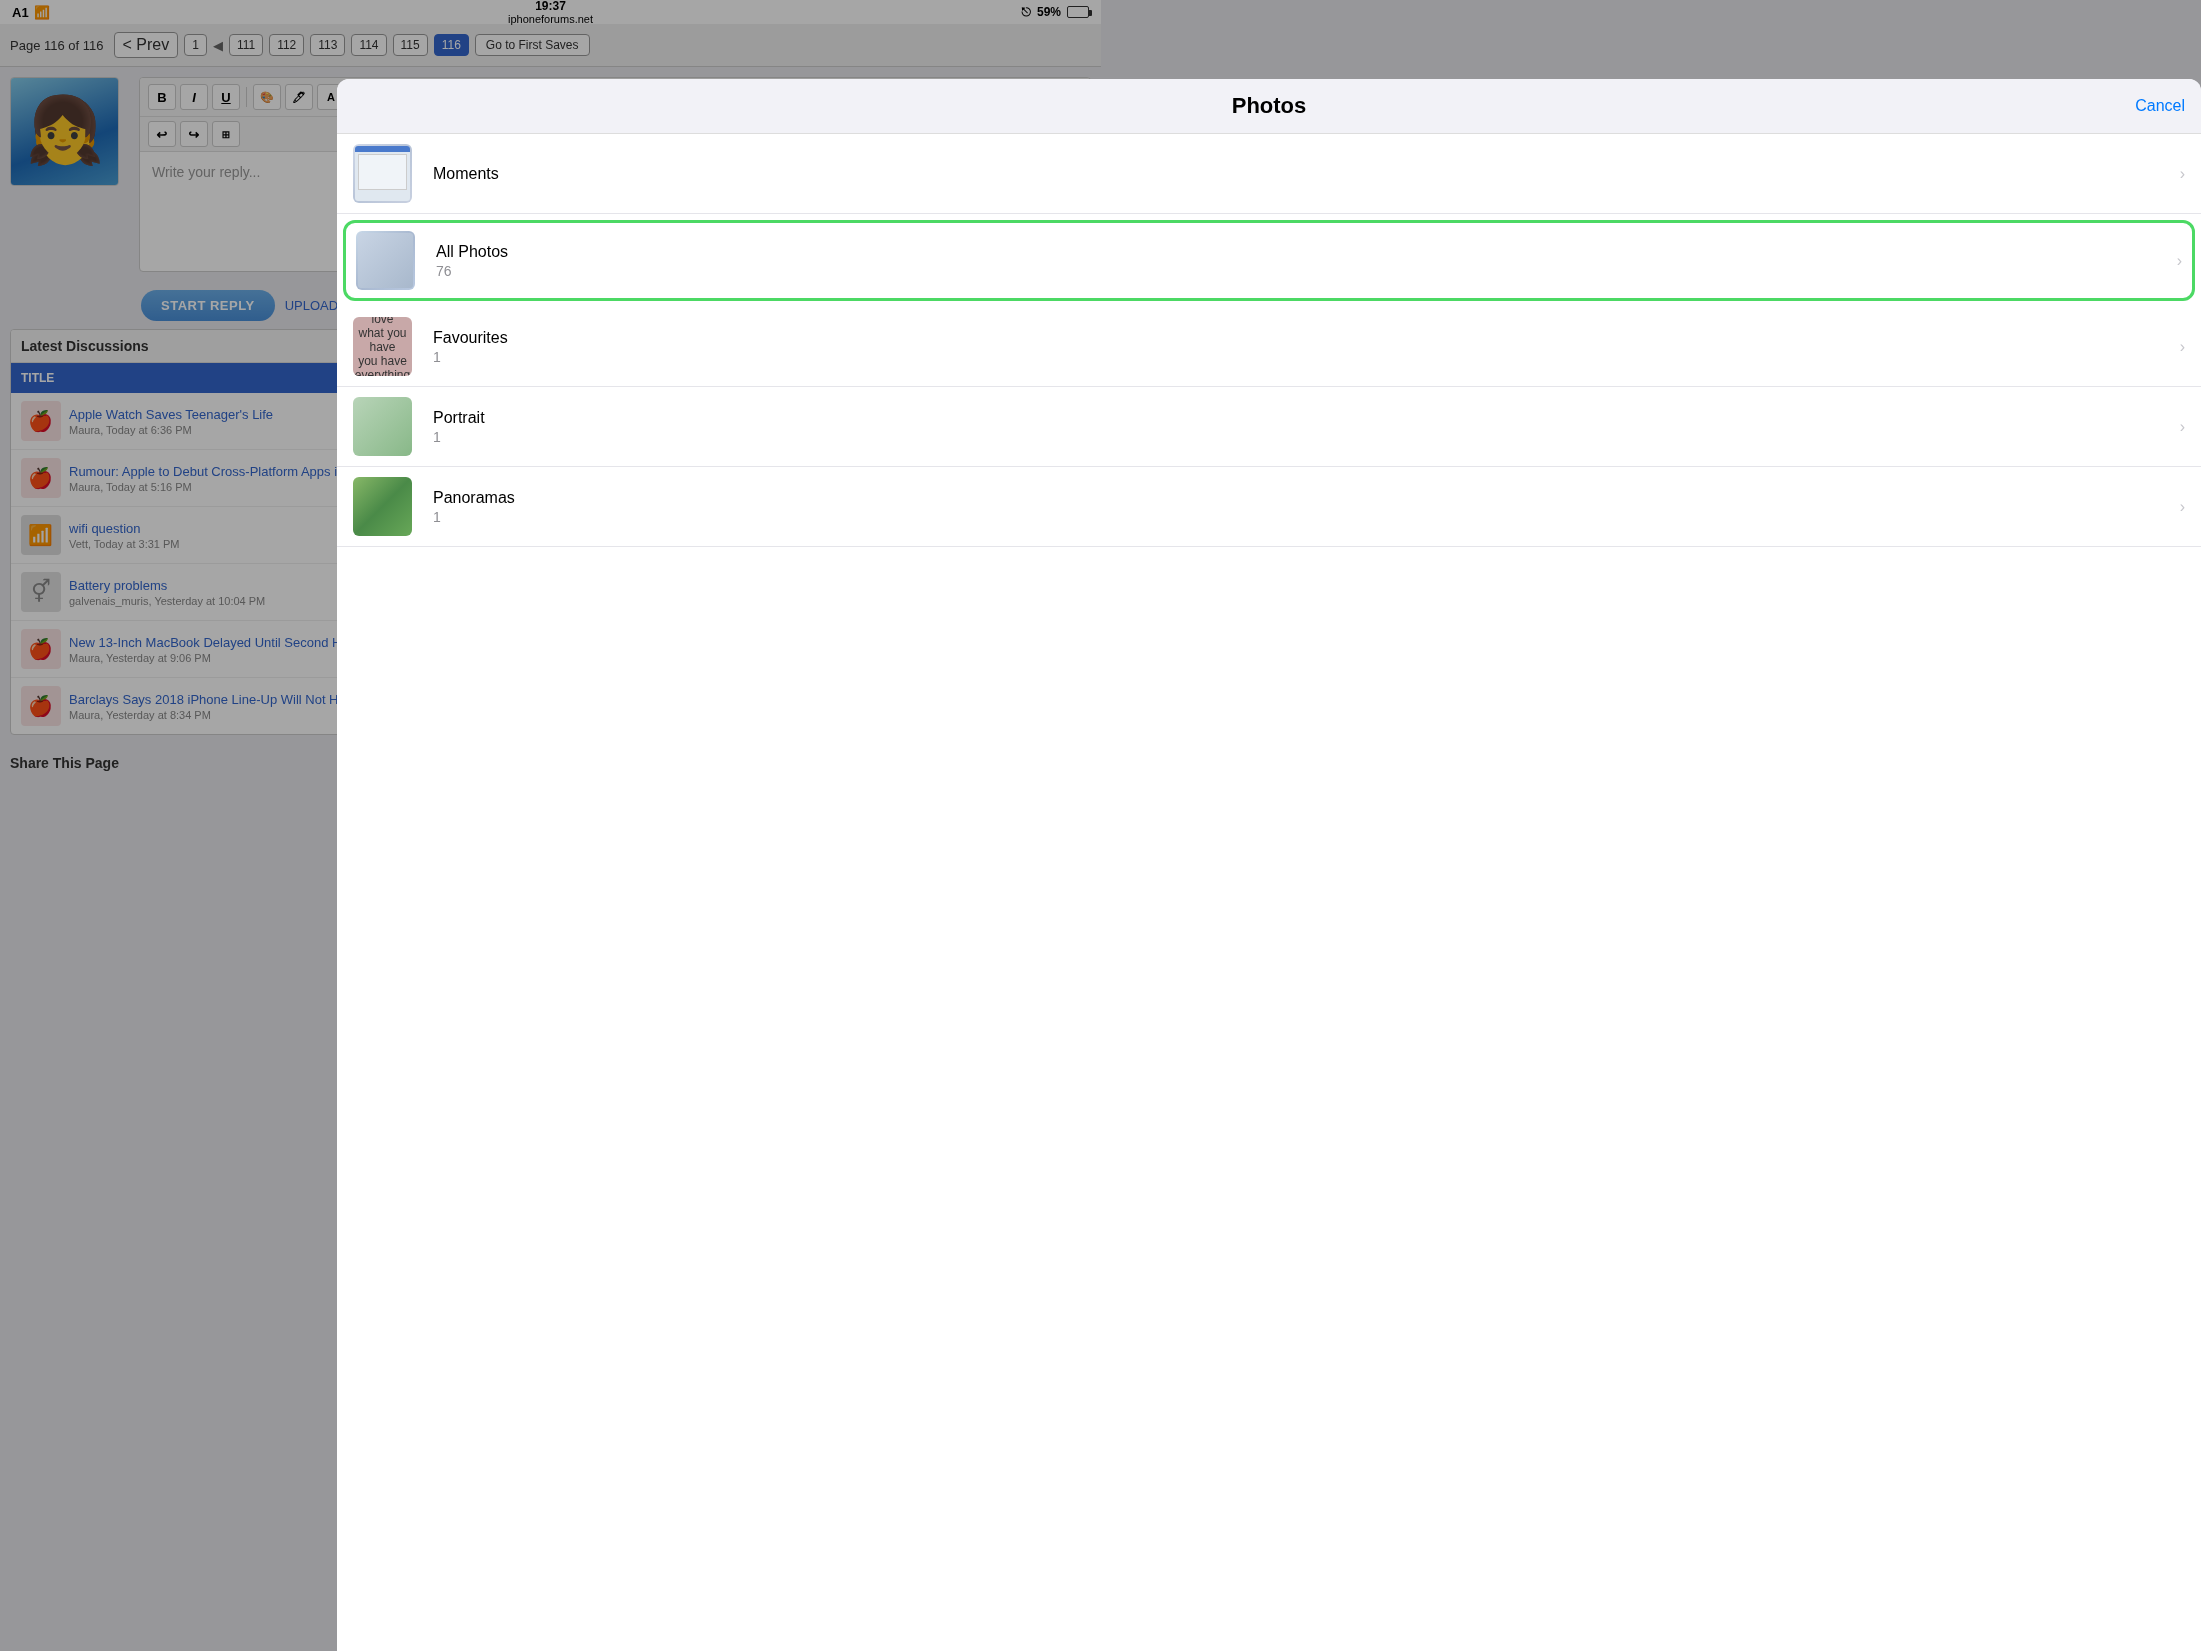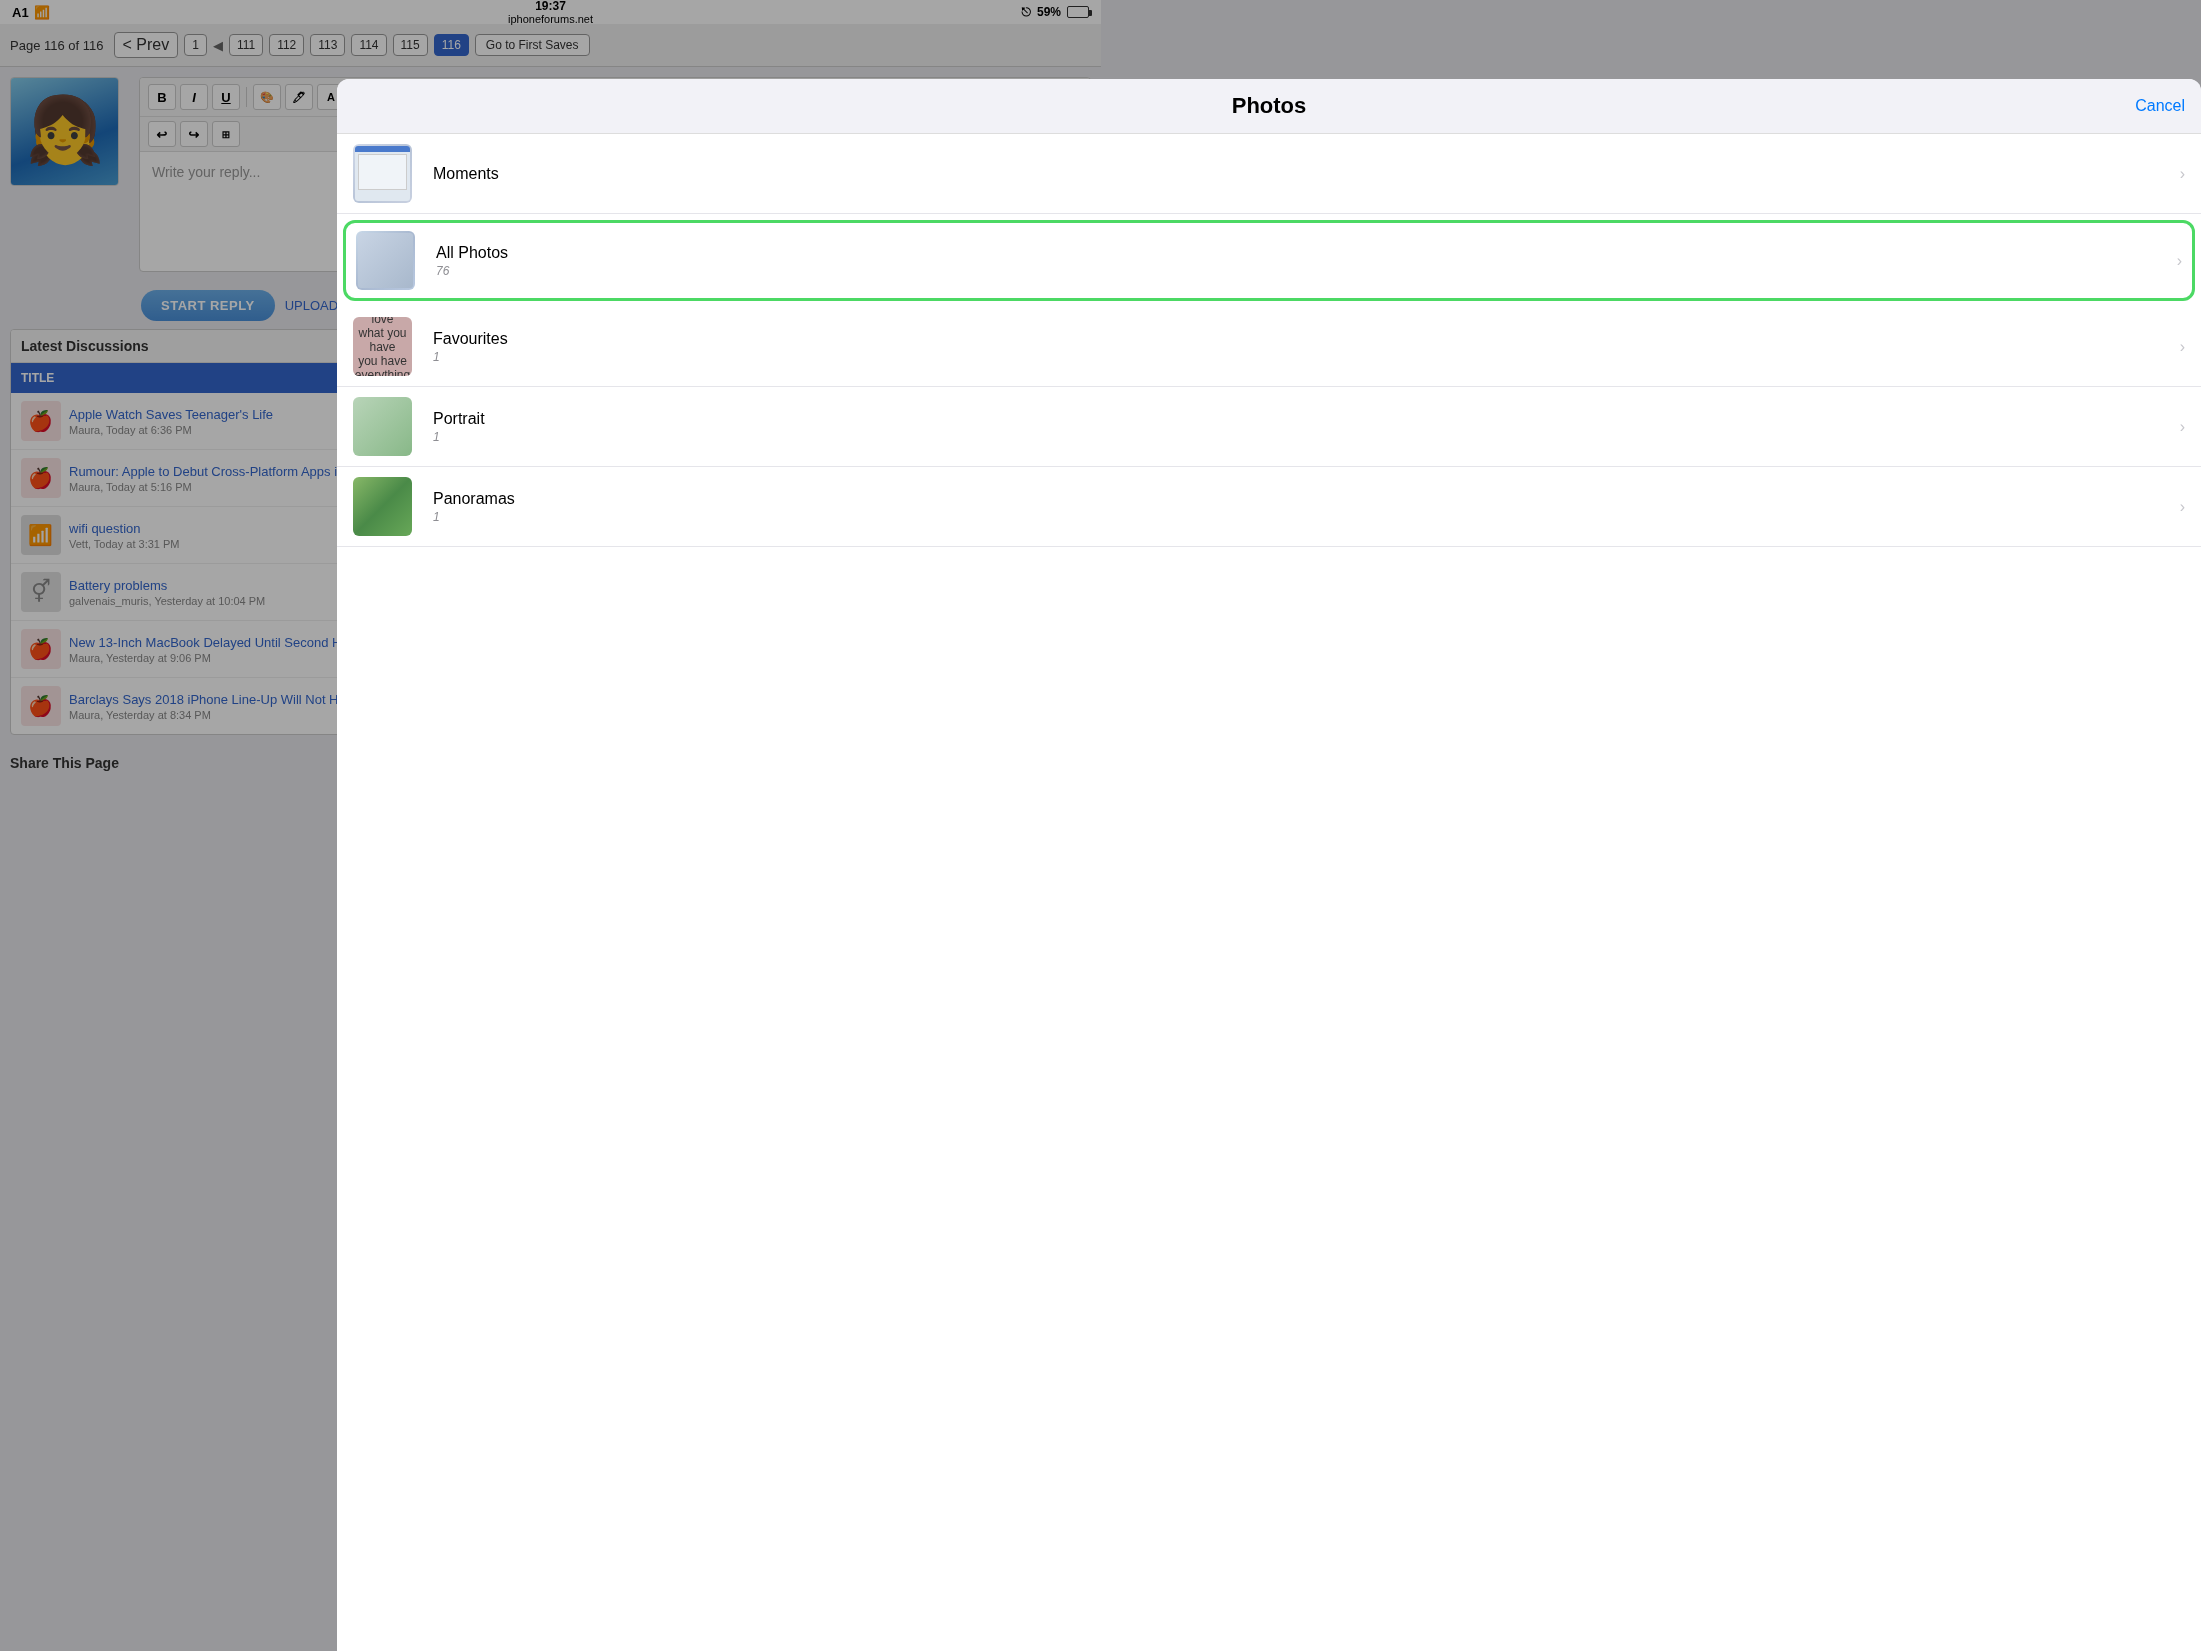--- a/index.html
+++ b/index.html
@@ -373,21 +373,21 @@
       font-size: 22px;
     }
     .thumb-panoramas {
       background: linear-gradient(135deg, #a8c8a8 0%, #88b888 50%, #98c098 100%);
       display: flex; align-items: center; justify-content: center; width: 100%; height: 100%;
       font-size: 22px;
     }
 
     .photos-item-info { flex: 1; }
     .photos-item-name { font-size: 16px; color: #000; font-weight: 400; }
-    .photos-item-count { font-size: 12px; color: #8e8e93; margin-top: 2px; font-style: italic; }
+    .photos-item-count { font-size: 14px; color: #8e8e93; margin-top: 2px; }
 
     .photos-chevron {
       color: #c7c7cc;
       font-size: 16px;
       font-weight: 300;
     }
 
     
     .mini-screenshot {
       width: 55px; height: 55px;

